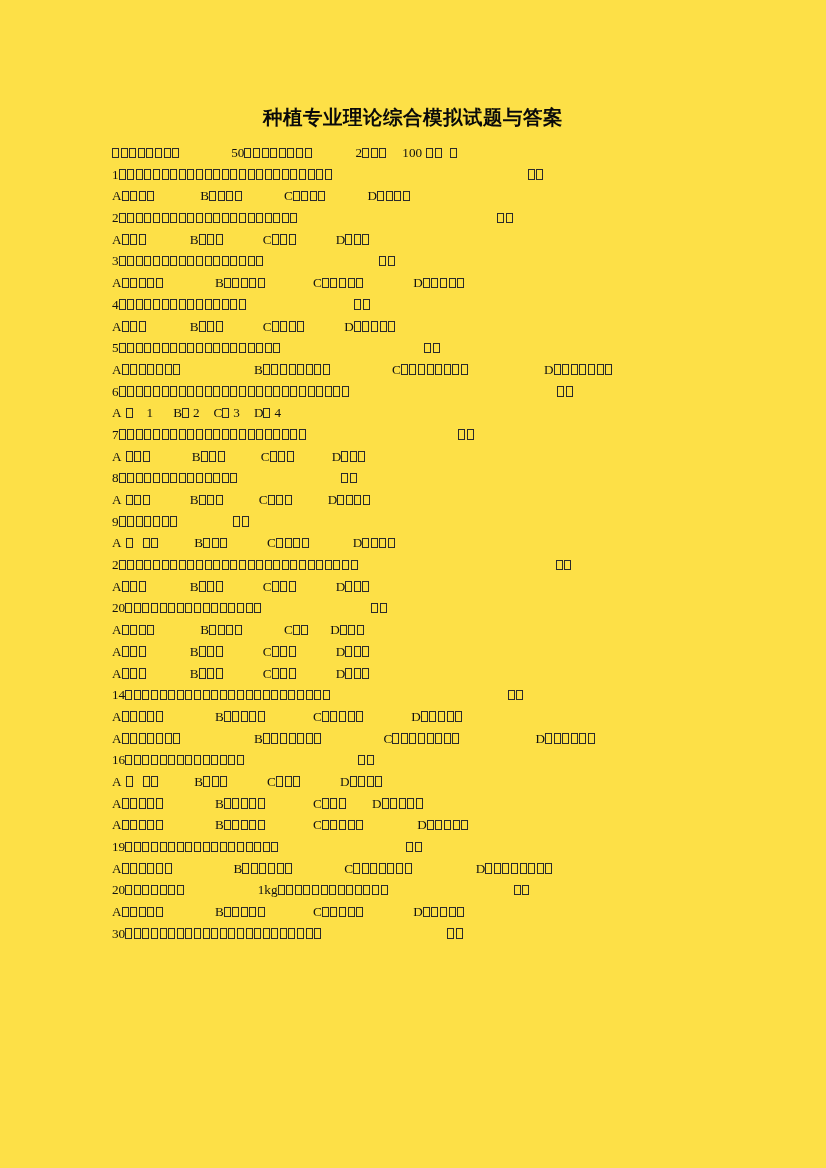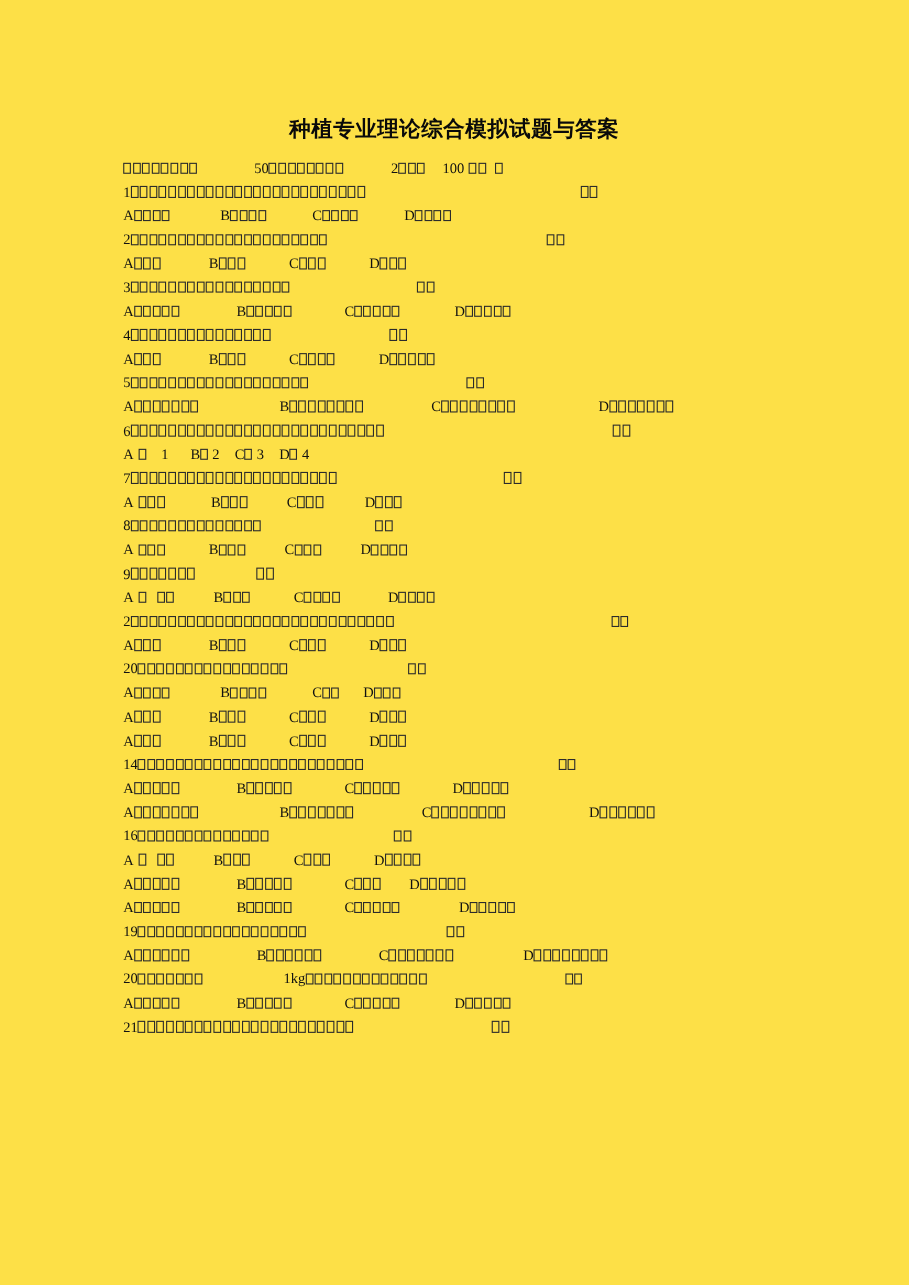--- a/index.html
+++ b/index.html
@@ -111,17 +111,17 @@
         <div class="line"><span class="lat">A</span><span class="tofu"><i></i><i></i><i></i><i></i><i></i></span><span class="gap" style="width: 52px;"></span><span class="lat">B</span><span class="tofu"><i></i><i></i><i></i><i></i><i></i></span><span class="gap" style="width: 48px;"></span><span class="lat">C</span><span class="tofu"><i></i><i></i><i></i><i></i><i></i></span><span class="gap" style="width: 48px;"></span><span class="lat">D</span><span class="tofu"><i></i><i></i><i></i><i></i><i></i></span></div>
         <div class="line"><span class="lat">A</span><span class="tofu"><i></i><i></i><i></i><i></i><i></i><i></i><i></i></span><span class="gap" style="width: 74px;"></span><span class="lat">B</span><span class="tofu"><i></i><i></i><i></i><i></i><i></i><i></i><i></i></span><span class="gap" style="width: 62px;"></span><span class="lat">C</span><span class="tofu"><i></i><i></i><i></i><i></i><i></i><i></i><i></i><i></i></span><span class="gap" style="width: 76px;"></span><span class="lat">D</span><span class="tofu"><i></i><i></i><i></i><i></i><i></i><i></i></span></div>
         <div class="line"><span class="lat">16</span><span class="tofu"><i></i><i></i><i></i><i></i><i></i><i></i><i></i><i></i><i></i><i></i><i></i><i></i><i></i><i></i></span><span class="gap" style="width: 114px;"></span><span class="tofu"><i></i><i></i></span></div>
         <div class="line"><span class="lat">A</span><span class="gap" style="width: 4px;"></span><span class="tofu"><i></i></span><span class="gap" style="width: 10px;"></span><span class="tofu"><i></i><i></i></span><span class="gap" style="width: 36px;"></span><span class="lat">B</span><span class="tofu"><i></i><i></i><i></i></span><span class="gap" style="width: 40px;"></span><span class="lat">C</span><span class="tofu"><i></i><i></i><i></i></span><span class="gap" style="width: 40px;"></span><span class="lat">D</span><span class="tofu"><i></i><i></i><i></i><i></i></span></div>
         <div class="line"><span class="lat">A</span><span class="tofu"><i></i><i></i><i></i><i></i><i></i></span><span class="gap" style="width: 52px;"></span><span class="lat">B</span><span class="tofu"><i></i><i></i><i></i><i></i><i></i></span><span class="gap" style="width: 48px;"></span><span class="lat">C</span><span class="tofu"><i></i><i></i><i></i></span><span class="gap" style="width: 26px;"></span><span class="lat">D</span><span class="tofu"><i></i><i></i><i></i><i></i><i></i></span></div>
         <div class="line"><span class="lat">A</span><span class="tofu"><i></i><i></i><i></i><i></i><i></i></span><span class="gap" style="width: 52px;"></span><span class="lat">B</span><span class="tofu"><i></i><i></i><i></i><i></i><i></i></span><span class="gap" style="width: 48px;"></span><span class="lat">C</span><span class="tofu"><i></i><i></i><i></i><i></i><i></i></span><span class="gap" style="width: 54px;"></span><span class="lat">D</span><span class="tofu"><i></i><i></i><i></i><i></i><i></i></span></div>
         <div class="line"><span class="lat">19</span><span class="tofu"><i></i><i></i><i></i><i></i><i></i><i></i><i></i><i></i><i></i><i></i><i></i><i></i><i></i><i></i><i></i><i></i><i></i><i></i></span><span class="gap" style="width: 128px;"></span><span class="tofu"><i></i><i></i></span></div>
         <div class="line"><span class="lat">A</span><span class="tofu"><i></i><i></i><i></i><i></i><i></i><i></i></span><span class="gap" style="width: 62px;"></span><span class="lat">B</span><span class="tofu"><i></i><i></i><i></i><i></i><i></i><i></i></span><span class="gap" style="width: 52px;"></span><span class="lat">C</span><span class="tofu"><i></i><i></i><i></i><i></i><i></i><i></i><i></i></span><span class="gap" style="width: 64px;"></span><span class="lat">D</span><span class="tofu"><i></i><i></i><i></i><i></i><i></i><i></i><i></i><i></i></span></div>
         <div class="line"><span class="lat">20</span><span class="tofu"><i></i><i></i><i></i><i></i><i></i><i></i><i></i></span><span class="gap" style="width: 74px;"></span><span class="lat">1kg</span><span class="tofu"><i></i><i></i><i></i><i></i><i></i><i></i><i></i><i></i><i></i><i></i><i></i><i></i><i></i></span><span class="gap" style="width: 126px;"></span><span class="tofu"><i></i><i></i></span></div>
         <div class="line"><span class="lat">A</span><span class="tofu"><i></i><i></i><i></i><i></i><i></i></span><span class="gap" style="width: 52px;"></span><span class="lat">B</span><span class="tofu"><i></i><i></i><i></i><i></i><i></i></span><span class="gap" style="width: 48px;"></span><span class="lat">C</span><span class="tofu"><i></i><i></i><i></i><i></i><i></i></span><span class="gap" style="width: 50px;"></span><span class="lat">D</span><span class="tofu"><i></i><i></i><i></i><i></i><i></i></span></div>
-        <div class="line"><span class="lat">21</span><span class="tofu"><i></i><i></i><i></i><i></i><i></i><i></i><i></i><i></i><i></i><i></i><i></i><i></i><i></i><i></i><i></i><i></i><i></i><i></i><i></i><i></i><i></i><i></i><i></i></span><span class="gap" style="width: 126px;"></span><span class="tofu"><i></i><i></i></span></div>
+        <div class="line"><span class="lat">30</span><span class="tofu"><i></i><i></i><i></i><i></i><i></i><i></i><i></i><i></i><i></i><i></i><i></i><i></i><i></i><i></i><i></i><i></i><i></i><i></i><i></i><i></i><i></i><i></i><i></i></span><span class="gap" style="width: 126px;"></span><span class="tofu"><i></i><i></i></span></div>
       </div>
   </div>
 
 </div>
 
 </body></html>

